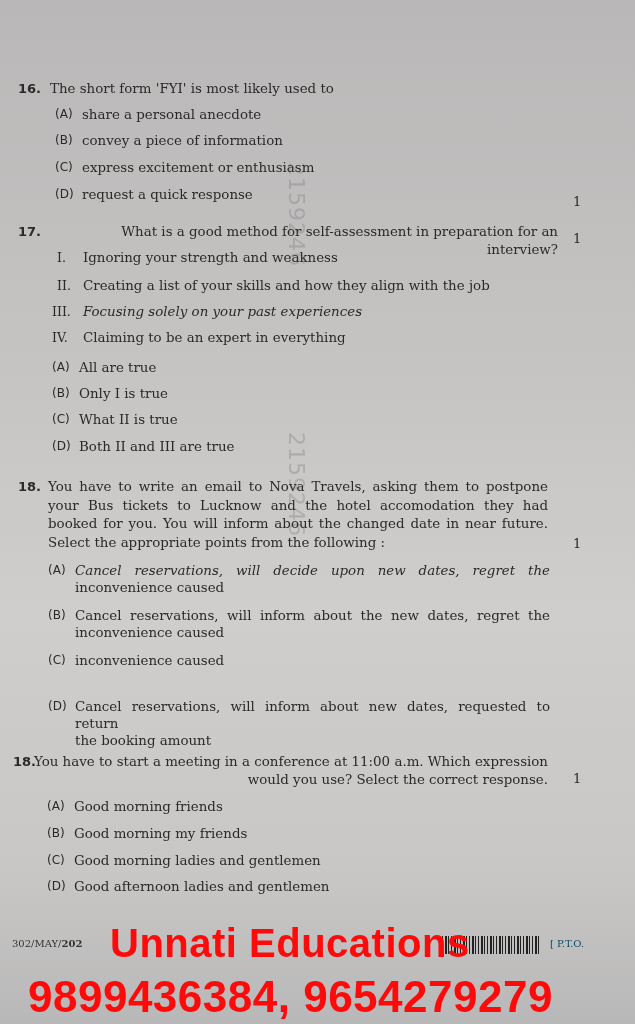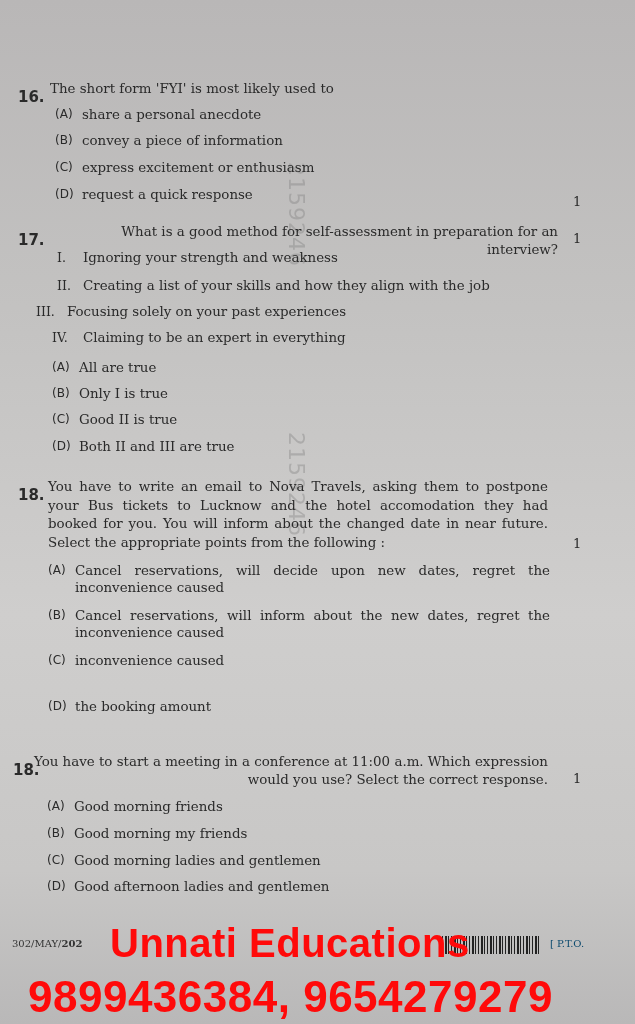--- a/index.html
+++ b/index.html
@@ -23,24 +23,24 @@
     .q {
       position: absolute;
       left: 18px;
       width: 540px;
       font-size: 13.4px;
       line-height: 18px;
     }
     .q .num {
       position: absolute;
       left: 0;
-      top: 8px;
+      top: 0;
       font-weight: bold;
       font-family: "DejaVu Sans", sans-serif;
-      font-size: 15px;
+      font-size: 13px;
     }
     .q .stem {
       margin-left: 32px;
       text-align: justify;
     }
     .opt {
       position: absolute;
       left: 32px;
       width: 500px;
       font-size: 13.4px;
@@ -146,68 +146,69 @@
   <div style="position:absolute; top:231px; left:573px; font-size:13px;">1</div>
 
   <div class="opt roman" style="top:249px; left:57px;">
     <span class="lbl">I.</span>
     <div class="txt" style="margin-left:26px;">Ignoring your strength and weakness</div>
   </div>
   <div class="opt roman" style="top:277px; left:57px;">
     <span class="lbl">II.</span>
     <div class="txt" style="margin-left:26px;">Creating a list of your skills and how they align with the job</div>
   </div>
-  <div class="opt roman" style="top:303px; left:36px;">
+  <div class="opt roman" style="top:303px; left:52px;">
     <span class="lbl">III.</span>
-    <div class="txt" style="margin-left:31px;">Focusing solely on your past experiences</div>
+    <div class="txt" style="margin-left:31px;font-style:italic;">Focusing solely on your past experiences</div>
   </div>
   <div class="opt roman" style="top:329px; left:52px;">
     <span class="lbl">IV.</span>
     <div class="txt" style="margin-left:31px;">Claiming to be an expert in everything</div>
   </div>
 
   <div class="opt" style="top:359px; left:52px;">
     <span class="lbl">(A)</span>
     <div class="txt">All are true</div>
   </div>
   <div class="opt" style="top:385px; left:52px;">
     <span class="lbl">(B)</span>
     <div class="txt">Only I is true</div>
   </div>
   <div class="opt" style="top:411px; left:52px;">
     <span class="lbl">(C)</span>
-    <div class="txt">Good II is true</div>
+    <div class="txt">What II is true</div>
   </div>
   <div class="opt" style="top:438px; left:52px;">
     <span class="lbl">(D)</span>
     <div class="txt">Both II and III are true</div>
   </div>
 
   <div class="q" style="top:478px; width:530px;">
     <span class="num">18.</span>
     <div class="stem" style="margin-left:30px; line-height:18.5px;">You have to write an email to Nova Travels, asking them to postpone your Bus tickets to Lucknow and the hotel accomodation they had booked for you. You will inform about the changed date in near future. Select the appropriate points from the following :</div>
   </div>
   <div style="position:absolute; top:536px; left:573px; font-size:13px;">1</div>
 
   <div class="opt" style="top:562px; left:48px; width:502px;">
     <span class="lbl">(A)</span>
-    <div class="txt" style="text-align-last:justify;">Cancel reservations, will decide upon new dates, regret the</div>
+    <div class="txt" style="text-align-last:justify;font-style:italic;">Cancel reservations, will decide upon new dates, regret the</div>
     <div class="txt">inconvenience caused</div>
   </div>
   <div class="opt" style="top:607px; left:48px; width:502px;">
     <span class="lbl">(B)</span>
     <div class="txt" style="text-align-last:justify;">Cancel reservations, will inform about the new dates, regret the</div>
     <div class="txt">inconvenience caused</div>
   </div>
   <div class="opt" style="top:652px; left:48px; width:502px;">
     <span class="lbl">(C)</span>
     <div class="txt">inconvenience caused</div>
   </div>
   <div class="opt" style="top:698px; left:48px; width:502px;">
     <span class="lbl">(D)</span>
+    <div class="txt" style="text-align-last:justify;">Cancel reservations, will inform about new dates, requested to return</div>
     <div class="txt">the booking amount</div>
   </div>
 
   <div class="q" style="top:753px; width:530px;">
     <span class="num" style="left:-5px;">18.</span>
     <div class="stem" style="margin-left:9px; text-align:right;">You have to start a meeting in a conference at 11:00 a.m. Which expression would you use? Select the correct response.</div>
   </div>
   <div style="position:absolute; top:771px; left:573px; font-size:13px;">1</div>
 
   <div class="opt" style="top:798px; left:47px;">

